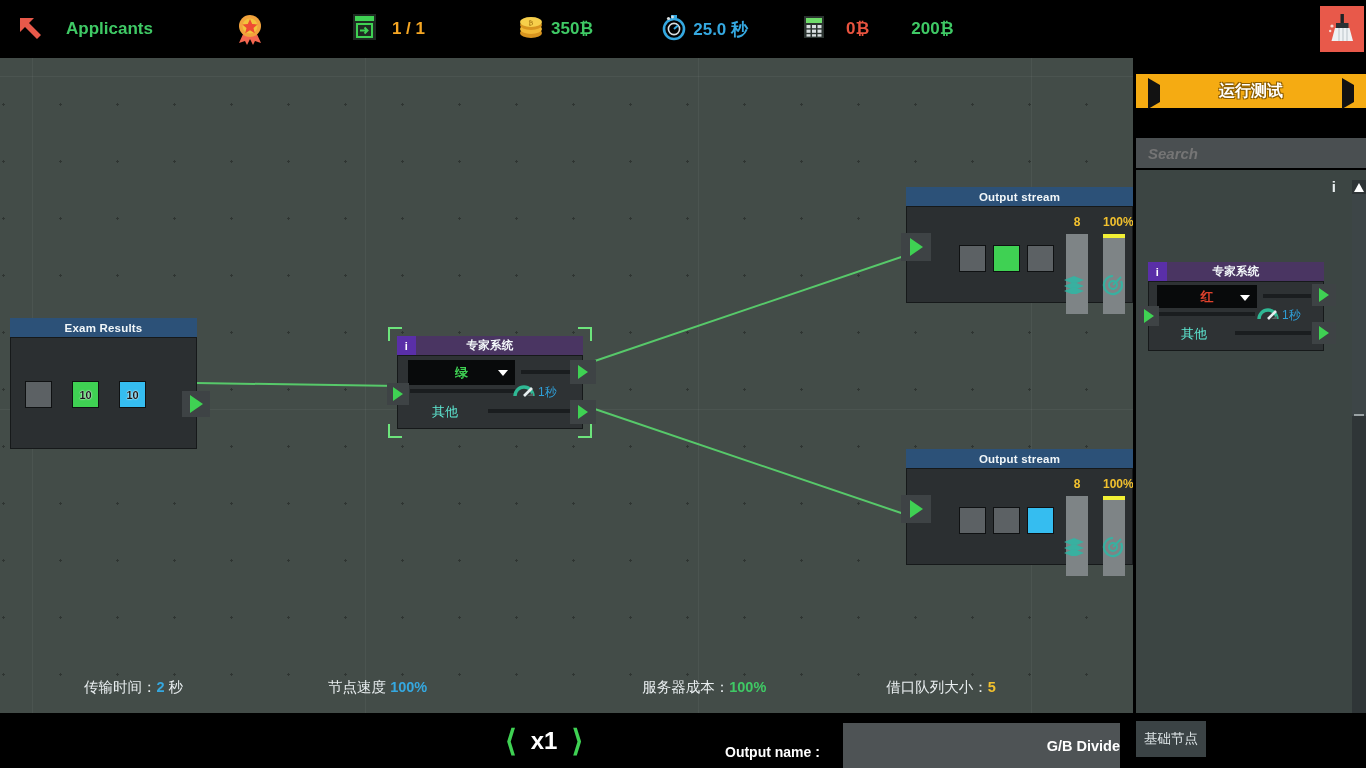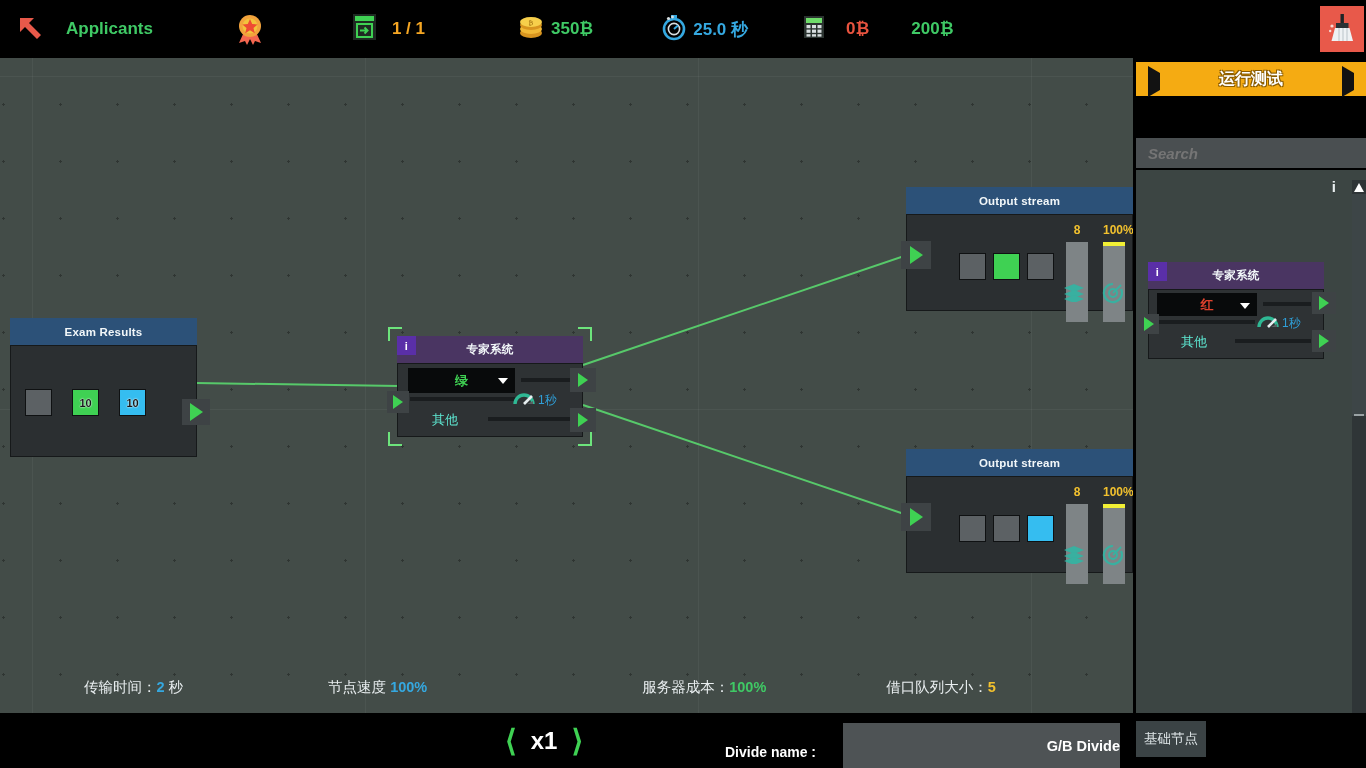--- a/index.html
+++ b/index.html
@@ -44,21 +44,21 @@
       radial-gradient(circle, rgba(0,0,0,.30) 1.1px, transparent 1.3px);
     background-size: 333px 333px, 333px 333px, 57px 57px;
     background-position: 32px 18px, 32px 18px, 32px 18px;
     overflow: hidden;
   }
   #links { position: absolute; left: 0; top: 0; width: 1133px; height: 655px; }
 
   
   .node { position: absolute; }
   .node-hdr {
-    height: 27px; display: flex; align-items: center; justify-content: center;
+    height: 19px; display: flex; align-items: center; justify-content: center;
     font-size: 11.5px; font-weight: bold; color: #f2f7f9; letter-spacing: .2px;
   }
   .hdr-blue { background: #2c5178; }
   .node-body { background: #2b2f31; border: 1px solid #16191a; }
 
   
   #node-exam { left: 10px; top: 260px; width: 187px; }
   #node-exam .node-body { height: 112px; position: relative; }
   .sq {
     width: 27px; height: 27px; border: 1px solid #0f1112;
@@ -165,21 +165,21 @@
     background: #3b4345; display: flex; align-items: center; justify-content: center;
     color: #dfe6e8; font-size: 13.5px;
   }
 
   
   #rightpanel {
     position: absolute; left: 1136px; top: 58px; width: 230px; height: 655px;
     background: #000;
   }
   .run-btn {
-    position: absolute; left: 0; top: 4px; width: 230px; height: 34px;
+    position: absolute; left: 0; top: 16px; width: 230px; height: 34px;
     background: #f5ab12; display: flex; align-items: center; justify-content: center;
   }
   .run-btn .lbl {
     color: #fff; font-size: 16px; font-weight: bold;
     text-shadow: 1px 1px 0 #8a5c00, -1px 1px 0 #8a5c00, 1px -1px 0 #8a5c00, -1px -1px 0 #8a5c00;
   }
   .run-arrow-l { position: absolute; left: 12px; top: 11px; }
   .run-arrow-r { position: absolute; right: 12px; top: 11px; }
   .tri-black {
     width: 0; height: 0; border-left: 12px solid #121212;
@@ -555,21 +555,21 @@
       </div>
     </div>
   </div>
 
   <div id="bottombar">
     <div class="speed-ctl">
       <span class="chev">⟨</span>
       <span class="speed-val">x1</span>
       <span class="chev">⟩</span>
     </div>
-    <span class="scheme-lbl">Divide name :</span>
+    <span class="scheme-lbl">Output name :</span>
   </div>
 
   <div class="scheme-input">
     <span>G/B Divide</span>
   </div>
 
   <div class="tab-basic">
     <span>基础节点</span>
   </div>
 

